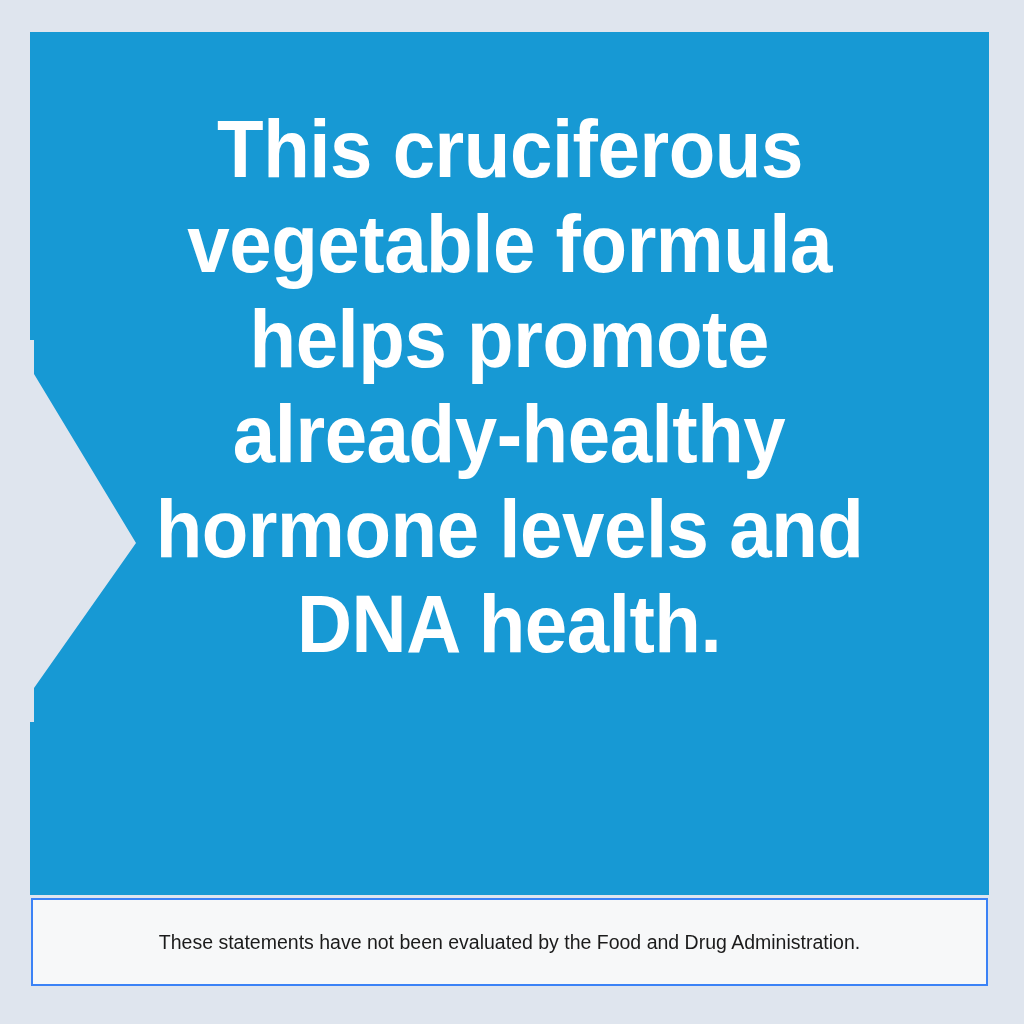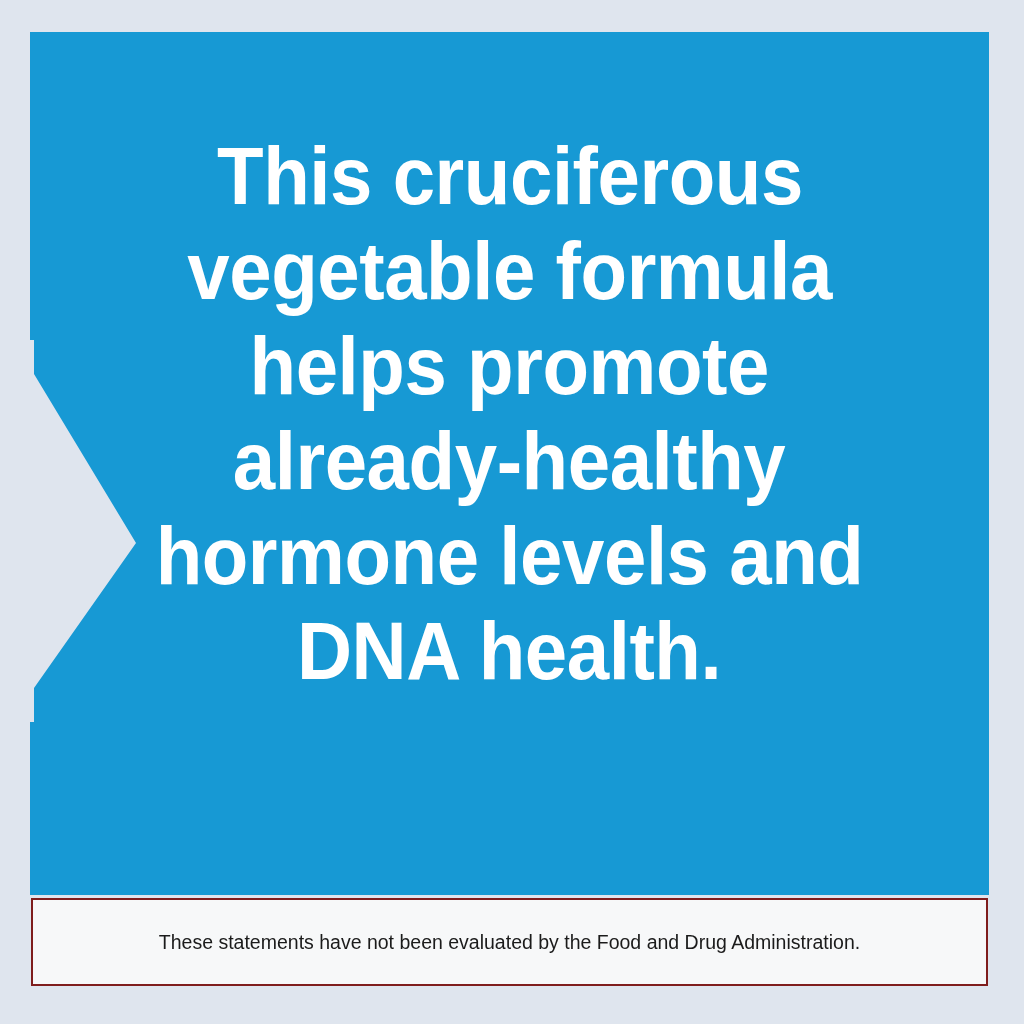--- a/index.html
+++ b/index.html
@@ -46,21 +46,21 @@
   #headline {
     position: absolute;
     left: 0;
     top: 0;
     width: 959px;
     height: 863px;
     display: flex;
     flex-direction: column;
     align-items: center;
     justify-content: flex-start;
-    padding-top: 96px;
+    padding-top: 69px;
     box-sizing: border-box;
   }
   .headline-line {
     color: #ffffff;
     font-family: "Liberation Sans Narrow", "Liberation Sans", sans-serif;
     font-weight: bold;
     font-size: 82px;
     line-height: 95px;
     letter-spacing: -0.5px;
     white-space: nowrap;
@@ -70,21 +70,21 @@
   }
 
   
   #disclaimer-box {
     position: absolute;
     left: 31px;
     top: 898px;
     width: 957px;
     height: 88px;
     background: #f7f8f9;
-    border: 2px solid #7f1d1d;
+    border: 2px solid #3b82f6;
     box-sizing: border-box;
     display: flex;
     flex-direction: column;
     align-items: center;
     justify-content: center;
   }
   .disclaimer-line {
     color: #1b1b1b;
     font-family: "Liberation Sans", sans-serif;
     font-size: 19.5px;

